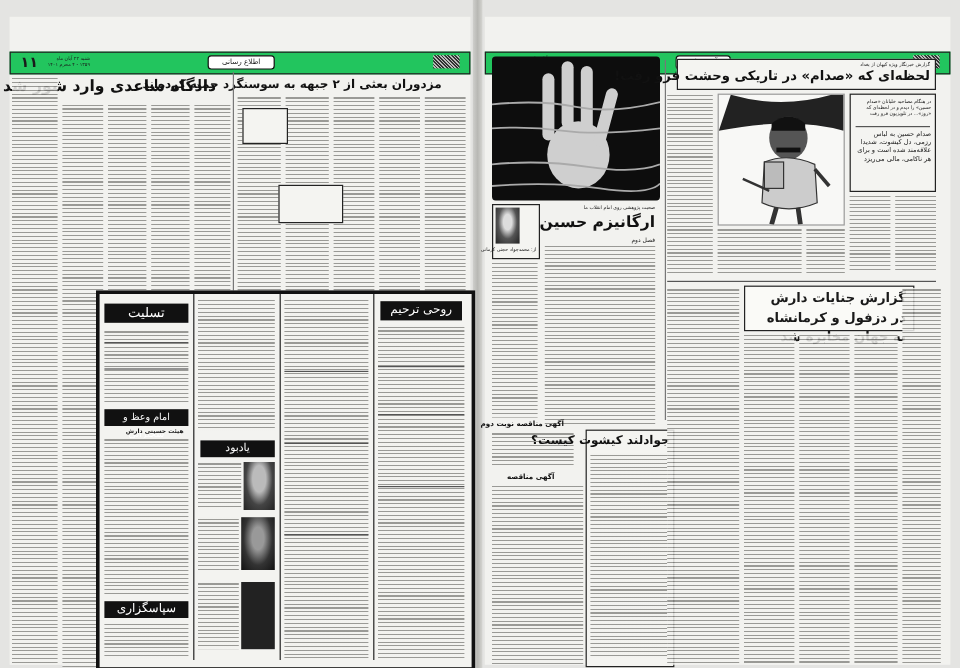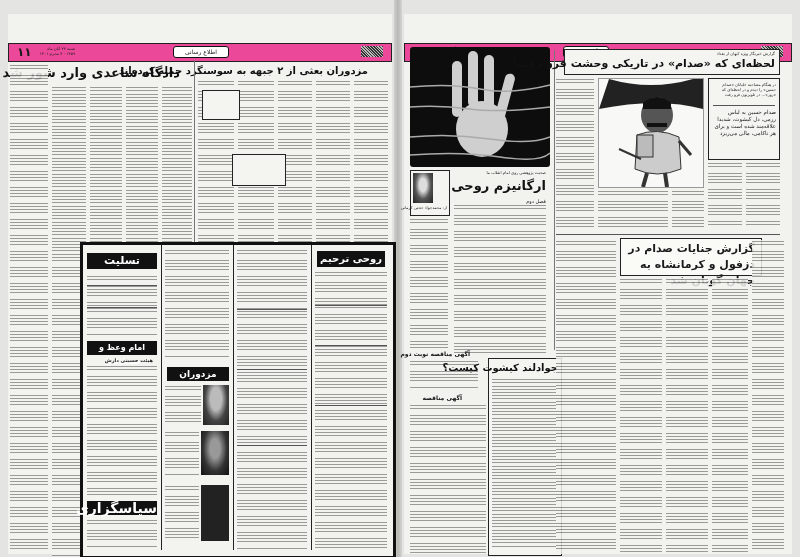--- a/index.html
+++ b/index.html
@@ -1,31 +1,31 @@
 <!DOCTYPE html>
 <html><head>
 <meta charset="utf-8">
 <style>
   html,body{margin:0;padding:0;}
   body{width:800px;height:557px;background:#e4e4e2;position:relative;overflow:hidden;font-family:"DejaVu Sans",sans-serif;color:#1a1a1a;}
   .page{position:absolute;top:14px;background:#f2f2ef;}
   .page.left{left:8px;width:384px;height:540px;}
   .page.right{left:404px;width:388px;height:540px;}
   .gutter{position:absolute;left:394px;top:0;width:8px;height:557px;background:linear-gradient(90deg,#cfcfcc,#b8b8b4,#d4d4d0);}
-  .masthead{position:absolute;top:0;left:0;right:0;height:17px;border:1.5px solid #222;background:#ec4899;}
+  .masthead{position:absolute;top:0;left:0;right:0;height:17px;border:1.5px solid #222;background:#22c55e;}
   .pnum{position:absolute;left:8px;top:1px;font:bold 12px "DejaVu Sans",sans-serif;}
   .pdate{position:absolute;left:26px;top:2px;font-size:4px;line-height:5px;width:40px;direction:rtl;text-align:right;}
   .section-tag{position:absolute;top:2px;height:10px;border:1.5px solid #111;border-radius:3px;background:#fff;font-size:6px;line-height:10px;text-align:center;direction:rtl;}
   .logo{position:absolute;right:8px;top:2px;width:22px;height:11px;background:repeating-linear-gradient(45deg,#333 0 1px,#bbb 1px 2px);}
   .headline{position:absolute;direction:rtl;text-align:right;font-weight:bold;white-space:nowrap;color:#111;}
   .textcol{position:absolute;background:repeating-linear-gradient(180deg,#f2f2ef 0 1.2px,#8a8a86 1.2px 2.1px,#f2f2ef 2.1px 3.2px);opacity:.85;}
   .rule-v{position:absolute;width:1px;background:#777;}
   .rule-h{position:absolute;height:1px;background:#555;}
   .box{position:absolute;border:1.5px solid #222;background:#f4f4f1;}
-  .blkbar{position:absolute;background:#111;color:#fff;font-weight:bold;text-align:center;direction:rtl;}
+  .blkbar{position:absolute;background:#111;color:#fff;font-weight:normal;text-align:center;direction:rtl;}
   .photo{position:absolute;background:#222;}
   .small{position:absolute;font-size:5px;direction:rtl;text-align:right;line-height:6px;white-space:nowrap;}
   .ad-frame{position:absolute;left:80px;top:242px;width:310px;height:311px;border:3px solid #111;background:#f3f3f0;}
 </style>
 </head>
 <body>
 
 <div class="gutter"></div>
 
 <div class="page left">
@@ -64,25 +64,25 @@
   <div class="rule-v" style="left:150px;top:0;height:305px;background:#222;"></div>
   <div class="rule-v" style="left:228px;top:0;height:305px;background:#222;"></div>
 
   <div class="blkbar" style="left:4px;top:8px;width:70px;height:16px;font-size:11px;line-height:16px;">تسلیت</div>
   <div class="textcol" style="left:4px;top:30px;width:70px;height:60px;"></div>
   <div class="rule-h" style="left:4px;top:40px;width:70px;"></div>
   <div class="rule-h" style="left:4px;top:62px;width:70px;"></div>
   <div class="blkbar" style="left:4px;top:96px;width:70px;height:14px;font-size:8px;line-height:14px;">امام وعظ و سخنرانی</div>
   <div class="small" style="right:240px;top:112px;font-weight:bold;">هیئت حسینی دارش</div>
   <div class="textcol" style="left:4px;top:120px;width:70px;height:130px;"></div>
-  <div class="blkbar" style="left:4px;top:256px;width:70px;height:14px;font-size:14px;line-height:14px;">سپاسگزاری</div>
+  <div class="blkbar" style="left:4px;top:256px;width:70px;height:14px;font-size:10px;line-height:14px;">سپاسگزاری</div>
   <div class="textcol" style="left:4px;top:274px;width:70px;height:30px;"></div>
 
   <div class="textcol" style="left:82px;top:4px;width:64px;height:110px;"></div>
-  <div class="blkbar" style="left:84px;top:122px;width:62px;height:14px;font-size:9px;line-height:14px;">مزدوران</div>
+  <div class="blkbar" style="left:84px;top:122px;width:62px;height:14px;font-size:9px;line-height:14px;">یادبود</div>
   <div class="photo" style="left:120px;top:140px;width:26px;height:40px;background:radial-gradient(ellipse at 50% 35%,#bbb 0 30%,#444 60%,#222 100%);"></div>
   <div class="textcol" style="left:82px;top:140px;width:36px;height:40px;"></div>
   <div class="photo" style="left:118px;top:186px;width:28px;height:44px;background:radial-gradient(ellipse at 50% 40%,#999 0 25%,#333 60%,#111 100%);"></div>
   <div class="textcol" style="left:82px;top:186px;width:34px;height:44px;"></div>
   <div class="photo" style="left:118px;top:240px;width:28px;height:56px;"></div>
   <div class="textcol" style="left:82px;top:240px;width:34px;height:56px;"></div>
 
   <div class="textcol" style="left:154px;top:4px;width:70px;height:300px;"></div>
   <div class="rule-h" style="left:154px;top:64px;width:70px;"></div>
   <div class="rule-h" style="left:154px;top:124px;width:70px;"></div>
@@ -122,21 +122,21 @@
         <path d="M0 108 Q50 104 90 110 T140 106"></path>
       </g>
     </svg>
   </div>
 
   <div class="box" style="left:6px;top:156px;width:38px;height:44px;">
     <div class="photo" style="left:2px;top:2px;width:20px;height:30px;background:radial-gradient(ellipse at 50% 40%,#ddd 0 25%,#555 55%,#222 100%);"></div>
     <div class="small" style="right:2px;top:34px;font-size:4px;">از: محمدجواد حجتی کرمانی</div>
   </div>
   <div class="small" style="right:246px;top:156px;font-size:4px;">صحبت پژوهشی روی امام انقلاب ما</div>
-  <div class="headline" style="right:246px;top:164px;font-size:13px;">ارگانیزم روحی</div>
+  <div class="headline" style="right:246px;top:164px;font-size:13px;">ارگانیزم حسین</div>
   <div class="small" style="right:246px;top:184px;">فصل دوم</div>
   <div class="textcol" style="left:50px;top:190px;width:92px;height:150px;"></div>
   <div class="textcol" style="left:6px;top:204px;width:38px;height:130px;"></div>
 
   <div class="headline" style="right:322px;top:336px;font-size:6px;">آگهی مناقصه نوبت دوم</div>
   <div class="textcol" style="left:6px;top:346px;width:68px;height:30px;"></div>
   <div class="headline" style="right:330px;top:380px;font-size:6px;">آگهی مناقصه</div>
   <div class="textcol" style="left:6px;top:390px;width:76px;height:150px;"></div>
 
   <div class="box" style="left:84px;top:344px;width:72px;height:196px;"></div>
@@ -169,20 +169,20 @@
     <div style="position:absolute;right:3px;top:30px;width:64px;font-size:5.5px;line-height:7px;direction:rtl;text-align:right;">صدام حسین به لباس رزمی، دل کیشوت، شدیدا علاقه‌مند شده است و برای هر ناکامی، مالی می‌ریزد</div>
   </div>
   <div class="textcol" style="left:304px;top:148px;width:34px;height:64px;"></div>
   <div class="textcol" style="left:342px;top:148px;width:34px;height:64px;"></div>
   <div class="textcol" style="left:268px;top:176px;width:32px;height:40px;"></div>
   <div class="textcol" style="left:194px;top:176px;width:70px;height:40px;"></div>
 
   <div class="rule-h" style="left:152px;top:220px;width:224px;"></div>
 
   <div class="box" style="left:216px;top:224px;width:140px;height:36px;background:#fafaf7;">
-    <div style="position:absolute;right:6px;top:2px;width:128px;font-weight:bold;font-size:11px;line-height:16px;direction:rtl;text-align:right;">گزارش جنایات صدام در دزفول و کرمانشاه به جهان گوبان شد</div>
+    <div style="position:absolute;right:6px;top:2px;width:128px;font-weight:bold;font-size:11px;line-height:16px;direction:rtl;text-align:right;">گزارش جنایات دارش در دزفول و کرمانشاه به جهان مخابره شد</div>
   </div>
   <div class="textcol" style="left:152px;top:226px;width:60px;height:314px;"></div>
   <div class="textcol" style="left:216px;top:264px;width:42px;height:276px;"></div>
   <div class="textcol" style="left:262px;top:264px;width:42px;height:276px;"></div>
   <div class="textcol" style="left:308px;top:264px;width:36px;height:276px;"></div>
   <div class="textcol" style="left:348px;top:226px;width:32px;height:314px;"></div>
 </div>
 
 </body></html>

